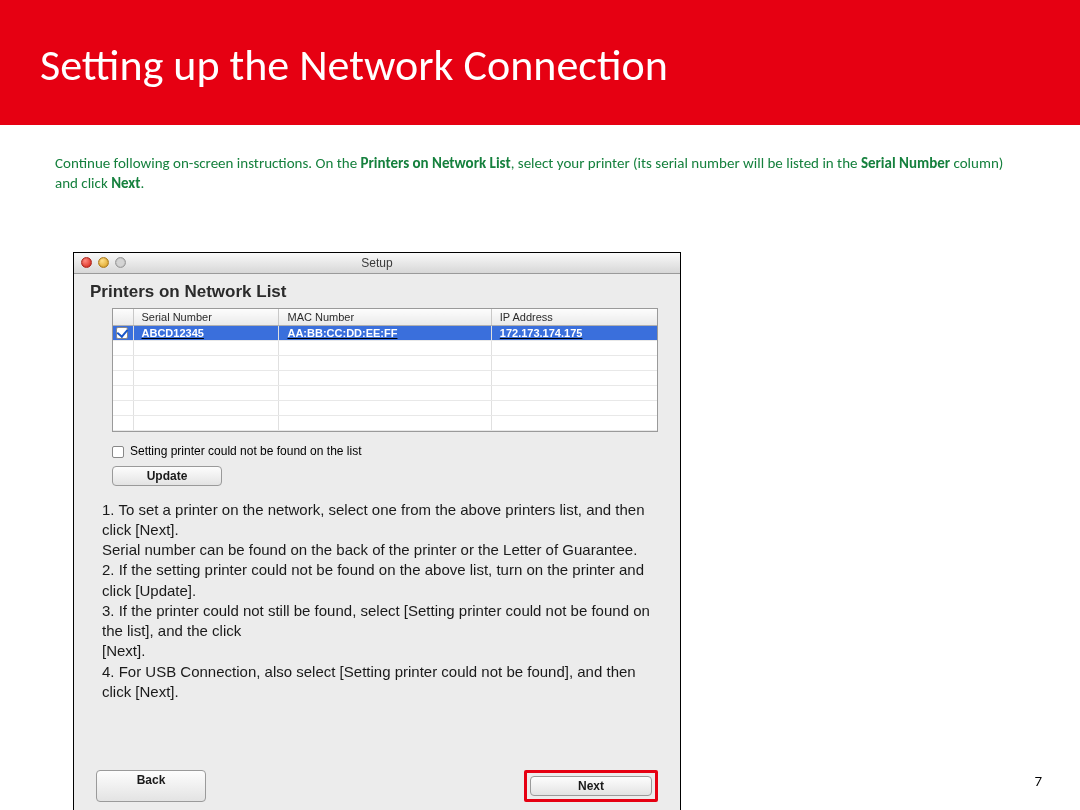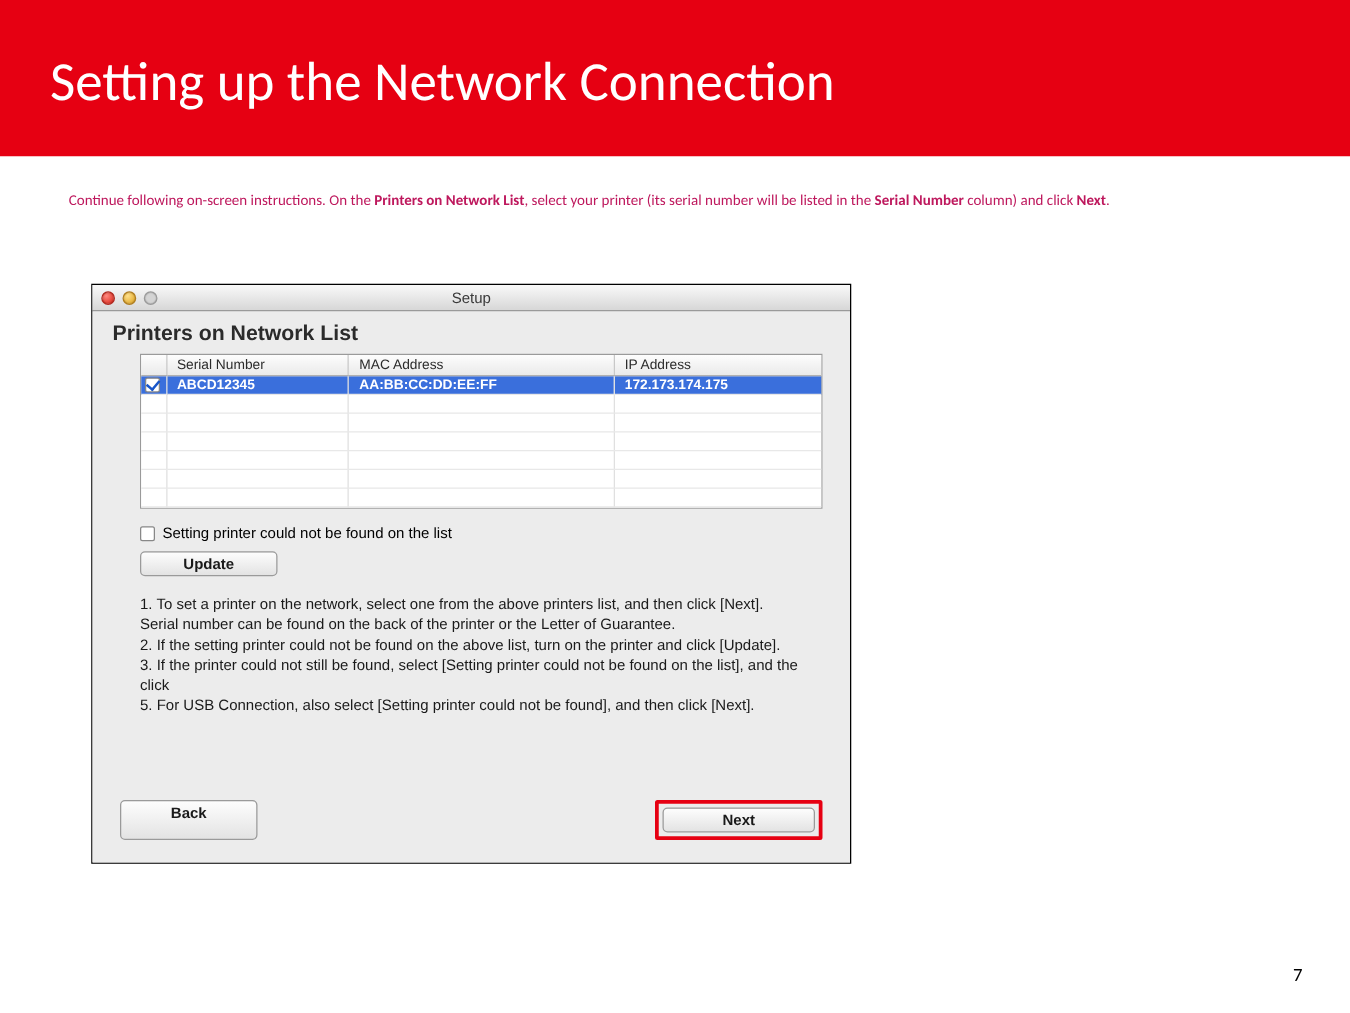--- a/index.html
+++ b/index.html
@@ -18,23 +18,23 @@
   }
   .header h1 {
     color: #fff;
     font-size: 44px;
     font-weight: 400;
   }
   .content {
     padding: 28px 55px 0 55px;
   }
   .instr {
-    font-size: 12px;
+    font-size: 15px;
     line-height: 1.35;
-    color: #be185d;
+    color: #15803d;
   }
   .screenshot-wrap {
     margin-top: 58px;
     margin-left: 18px;
     width: 608px;
     border: 1px solid #000;
     background: #ececec;
     font-family: "Lucida Grande", "Helvetica Neue", Arial, sans-serif;
   }
   .titlebar {
@@ -84,21 +84,21 @@
     background: linear-gradient(#fdfdfd,#eaeaea);
     font-weight: 400;
     text-align: left;
     padding: 2px 8px;
     border-right: 1px solid #c8c8c8;
     border-bottom: 1px solid #b0b0b0;
     color:#2b2b2b;
   }
   thead th:last-child { border-right: none; }
   thead th:first-child { width: 20px; padding:2px 2px; }
-  tbody tr { height: 15px; }
+  tbody tr { height: 15px; text-decoration: underline; }
   tbody td {
     border-right: 1px solid #e0e0e0;
     border-bottom: 1px solid #e8e8e8;
     padding: 0 8px;
     color:#fff;
   }
   tbody td:last-child { border-right:none; }
   tbody tr.selected td { background:#3a6fdc; color:#fff; font-weight:bold; }
   tbody tr.selected td:first-child { padding:0 3px; }
   tbody tr.empty td { background:#fff; color:#000; }
@@ -125,22 +125,22 @@
     font-size: 12px;
     text-align:center;
     background: linear-gradient(#fdfdfd,#e3e3e3);
     border:1px solid #9a9a9a;
     border-radius: 4px;
     color:#1a1a1a;
     font-weight: bold;
   }
   .update-btn { margin: 4px 0 0 22px; width:104px; }
   .note-block {
-    margin: 14px 6px 0 22px;
-    font-size: 12px;
+    margin: 14px 6px 0 12px;
+    font-size: 15px;
     line-height: 1.35;
     color:#1a1a1a;
   }
   .footer-btns {
     display:flex; justify-content:space-between;
     margin: 68px 6px 6px 6px;
     gap: 36px;
   }
   .next-highlight {
     border: 3px solid #e60012;
@@ -179,21 +179,21 @@
 
     <div class="panel">
       <div class="panel-title">Printers on Network List</div>
 
       <div class="table-outer">
         <table>
           <thead>
             <tr>
               <th></th>
               <th>Serial Number</th>
-              <th>MAC Address</th>
+              <th>MAC Number</th>
               <th>IP Address</th>
             </tr>
           </thead>
           <tbody>
             <tr class="selected">
               <td><span class="chk checked"></span></td>
               <td>ABCD12345</td>
               <td>AA:BB:CC:DD:EE:FF</td>
               <td>172.173.174.175</td>
             </tr>
@@ -241,21 +241,22 @@
         <span class="chk"></span>
         <span>Setting printer could not be found on the list</span>
       </div>
       <div class="mac-btn update-btn">Update</div>
 
       <div class="note-block">
         <div>1. To set a printer on the network, select one from the above printers list, and then click [Next].</div>
         <div>Serial number can be found on the back of the printer or the Letter of Guarantee.</div>
         <div>2. If the setting printer could not be found on the above list, turn on the printer and click [Update].</div>
         <div>3. If the printer could not still be found, select [Setting printer could not be found on the list], and the click</div>
-        <div>5. For USB Connection, also select [Setting printer could not be found], and then click [Next].</div>
+        <div>[Next].</div>
+        <div>4. For USB Connection, also select [Setting printer could not be found], and then click [Next].</div>
       </div>
 
       <div class="footer-btns">
         <div class="mac-btn" style="width:110px">Back</div>
         <div class="next-highlight">
           <div class="mac-btn" style="width:122px">Next</div>
         </div>
       </div>
     </div>
   </div>

